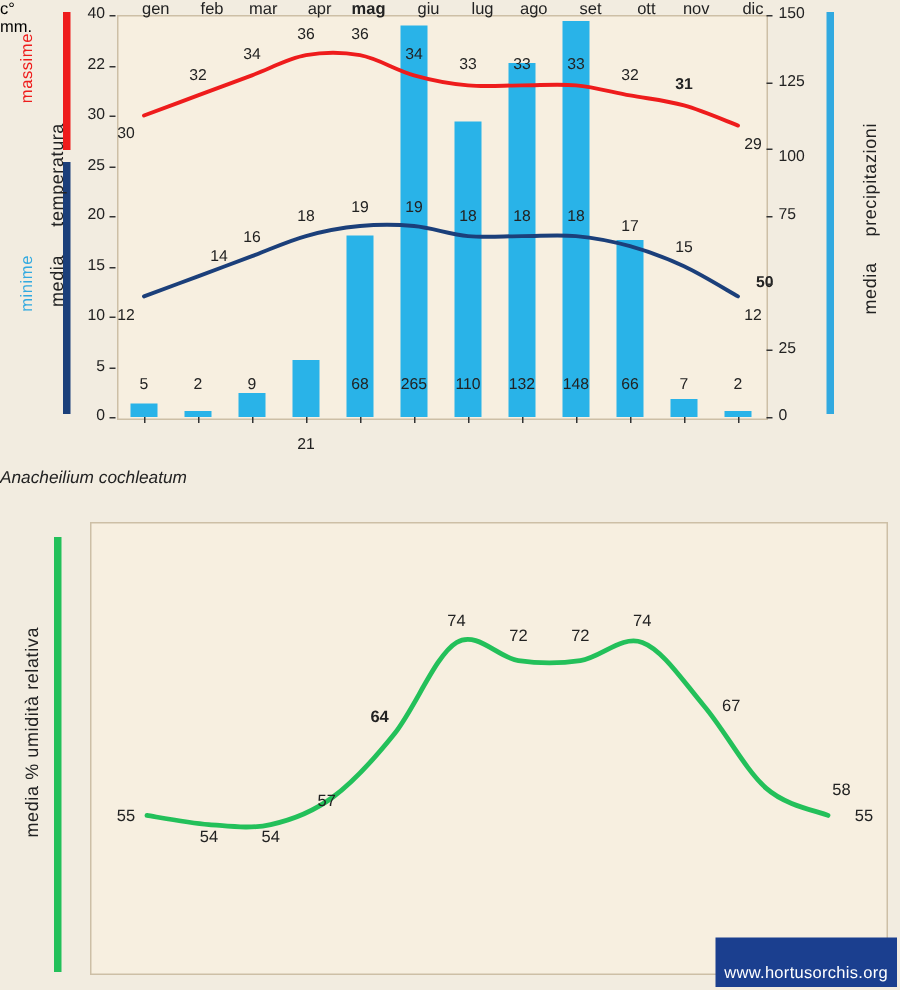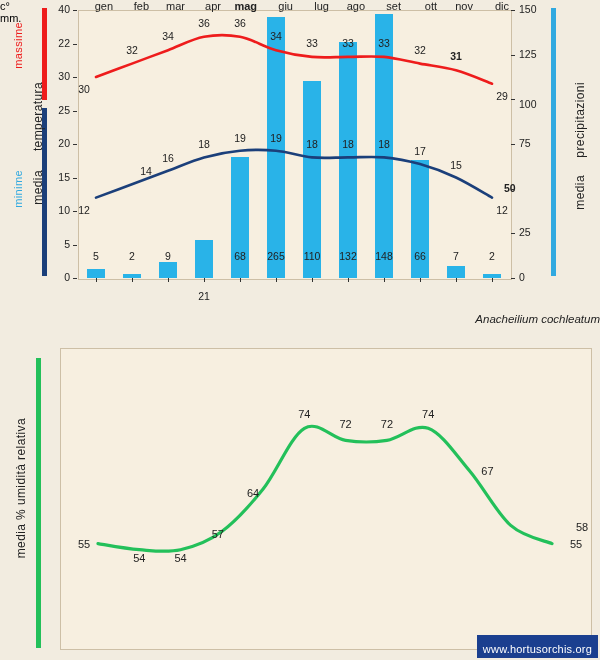--- a/index.html
+++ b/index.html
@@ -88,21 +88,21 @@
     text-align:center;
     width:34px;
   }
   .vallab.prec{color:#222;}
   .vallab.max{color:#222;}
   .vallab.min{color:#222;}
 
   #caption-species{
     position:absolute;
     left:0;width:600px;top:313px;
-    text-align:right;
+    text-align:left;
     font-size:11.5px;
     font-style:italic;
     color:#222;
   }
 
   
   #bottom-panel{left:0;top:340px;width:600px;height:320px;}
   #bot-plot{left:60px;top:8px;width:530px;height:300px;}
   #lbl-umidita{left:14px;top:418px;font-size:12px;}
 
@@ -113,21 +113,21 @@
     text-align:center;
     width:28px;
   }
 
   #watermark{
     position:absolute;
     right:2px;bottom:2px;
     background:#1b3f8f;
     color:#fff;
     font-size:11px;
-    padding:8px 6px 3px 6px;
+    padding:18px 6px 3px 6px;
     letter-spacing:.2px;
     margin-top:40px;
   }
   svg{display:block;}
 </style>
 </head>
 <body>
 
 <div class="panel" id="top-panel">
 
@@ -273,25 +273,25 @@
 <div class="panel" id="bottom-panel">
   <div class="plot-bg" id="bot-plot"></div>
   <svg id="bot-line" style="position:absolute;left:60px;top:8px;" width="530" height="300">
       <path d="M 38.0 195.6 C 44.9 196.7, 65.5 200.7, 79.3 201.7 C 93.0 202.7, 106.8 204.8, 120.5 201.7 C 134.3 198.7, 148.1 193.6, 161.8 183.5 C 175.6 173.4, 189.3 158.2, 203.1 141.0 C 216.8 123.8, 230.6 88.4, 244.4 80.3 C 258.1 72.2, 271.9 90.4, 285.6 92.4 C 299.4 94.5, 313.2 94.5, 326.9 92.4 C 340.7 90.4, 354.4 75.2, 368.2 80.3 C 381.9 85.3, 395.7 106.6, 409.5 122.8 C 423.2 139.0, 437.0 165.3, 450.7 177.4 C 464.5 189.6, 485.1 192.6, 492.0 195.6" fill="none" stroke="#23c05a" stroke-width="3.2" stroke-linecap="round"></path>
     </svg>
   <div id="bot-annotations">
       <div class="hlab" style="left: 70px; top: 197.643px;">55</div>
       <div class="hlab" style="left: 125.273px; top: 211.714px;">54</div>
       <div class="hlab" style="left: 166.545px; top: 211.714px;">54</div>
       <div class="hlab" style="left: 203.818px; top: 187.5px;">57</div>
-      <div class="hlab" style="left: 239.091px; top: 147px;">64</div>
+      <div class="hlab" style="left: 239.091px; top: 132px; font-weight: bold;">64</div>
       <div class="hlab" style="left: 290.364px; top: 68.2857px;">74</div>
       <div class="hlab" style="left: 331.636px; top: 78.4286px;">72</div>
       <div class="hlab" style="left: 372.909px; top: 78.4286px;">72</div>
       <div class="hlab" style="left: 414.182px; top: 68.2857px;">74</div>
       <div class="hlab" style="left: 473.455px; top: 124.786px;">67</div>
-      <div class="hlab" style="left: 524px; top: 181.429px; padding-left: 44px;">58</div>
+      <div class="hlab" style="left: 503px; top: 181.429px; padding-left: 44px;">58</div>
       <div class="hlab" style="left: 562px; top: 197.643px;">55</div>
     </div>
   <div id="watermark">www.hortusorchis.org</div>
 </div>
 <div class="vbar-green"></div>
 <div class="axis-left-label" id="lbl-umidita">media % umidità relativa</div>
 
 </body></html>

